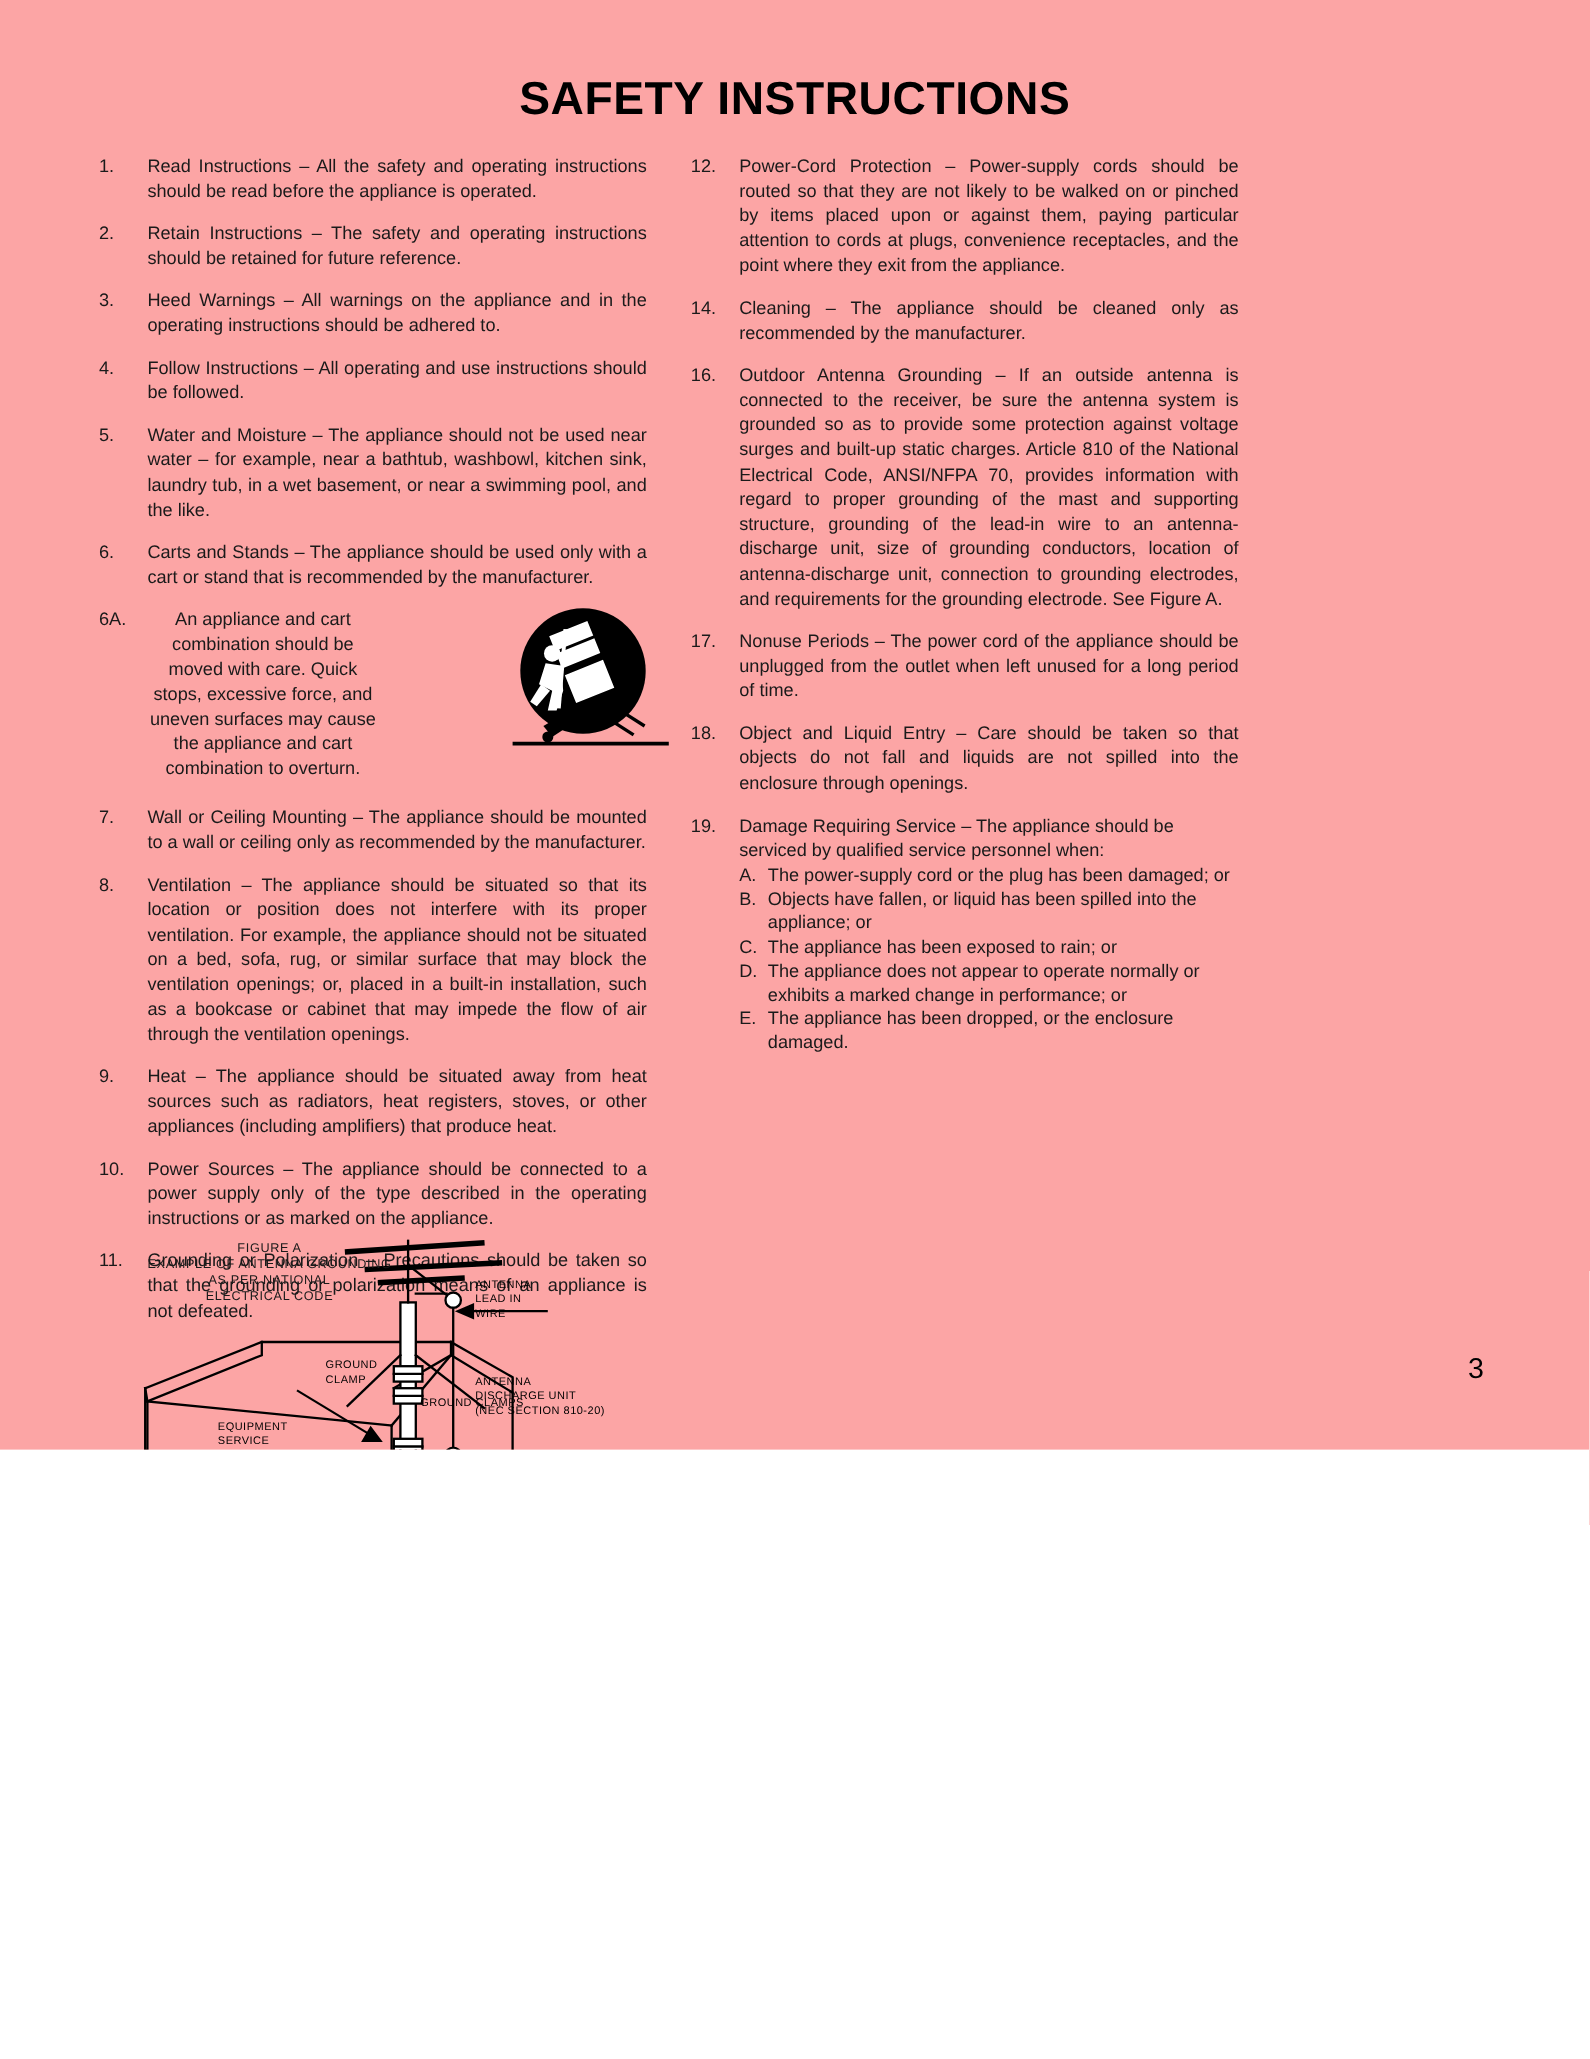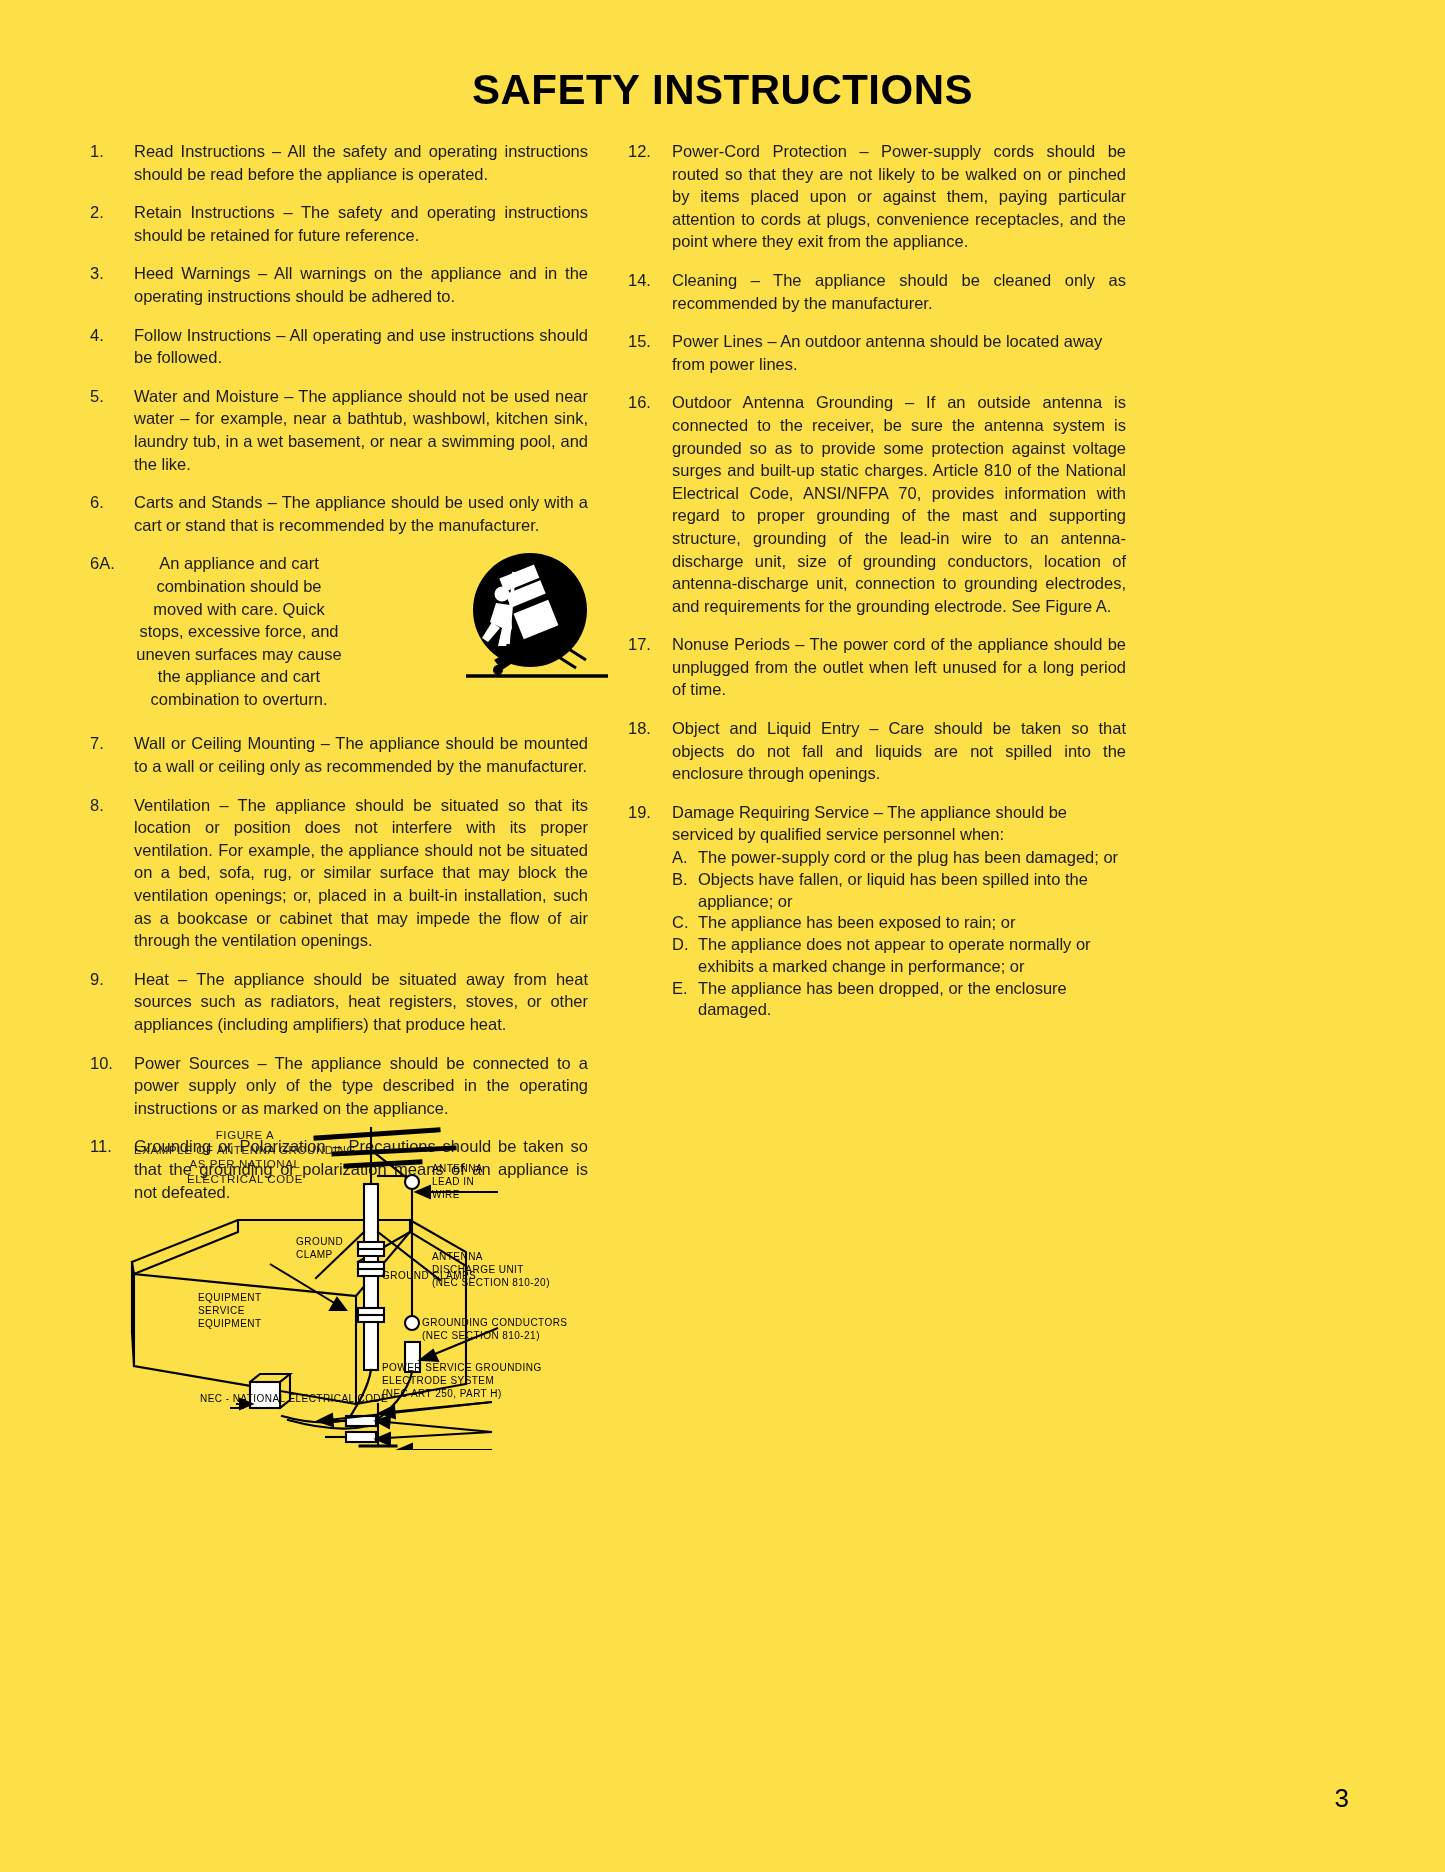--- a/index.html
+++ b/index.html
@@ -7,22 +7,22 @@
     padding: 0;
     background: #ffffff;
   }
   body {
     font-family: "Liberation Sans", sans-serif;
     color: #1a1a1a;
   }
   .page {
     position: relative;
     width: 1445px;
-    height: 1872px;
-    background: #fde047;
+    height: 1318px;
+    background: #fca5a5;
     overflow: hidden;
     box-sizing: border-box;
   }
 
   
   .doc-title {
     position: absolute;
     top: 66px;
     left: 0;
     width: 1445px;
@@ -258,24 +258,20 @@
       <div class="item">
         <div class="item-num">12.</div>
         <div class="item-body">Power-Cord Protection – Power-supply cords should be routed so that they are not likely to be walked on or pinched by items placed upon or against them, paying particular attention to cords at plugs, convenience receptacles, and the point where they exit from the appliance.</div>
       </div>
 
       <div class="item">
         <div class="item-num">14.</div>
         <div class="item-body">Cleaning – The appliance should be cleaned only as recommended by the manufacturer.</div>
       </div>
 
-      <div class="item">
-        <div class="item-num">15.</div>
-        <div class="item-body nojustify">Power Lines – An outdoor antenna should be located away from power lines.</div>
-      </div>
 
       <div class="item">
         <div class="item-num">16.</div>
         <div class="item-body">Outdoor Antenna Grounding – If an outside antenna is connected to the receiver, be sure the antenna system is grounded so as to provide some protection against voltage surges and built-up static charges. Article 810 of the National Electrical Code, ANSI/NFPA 70, provides information with regard to proper grounding of the mast and supporting structure, grounding of the lead-in wire to an antenna-discharge unit, size of grounding conductors, location of antenna-discharge unit, connection to grounding electrodes, and requirements for the grounding electrode. See Figure A.</div>
       </div>
 
       <div class="item">
         <div class="item-num">17.</div>
         <div class="item-body">Nonuse Periods – The power cord of the appliance should be unplugged from the outlet when left unused for a long period of time.</div>
       </div>

